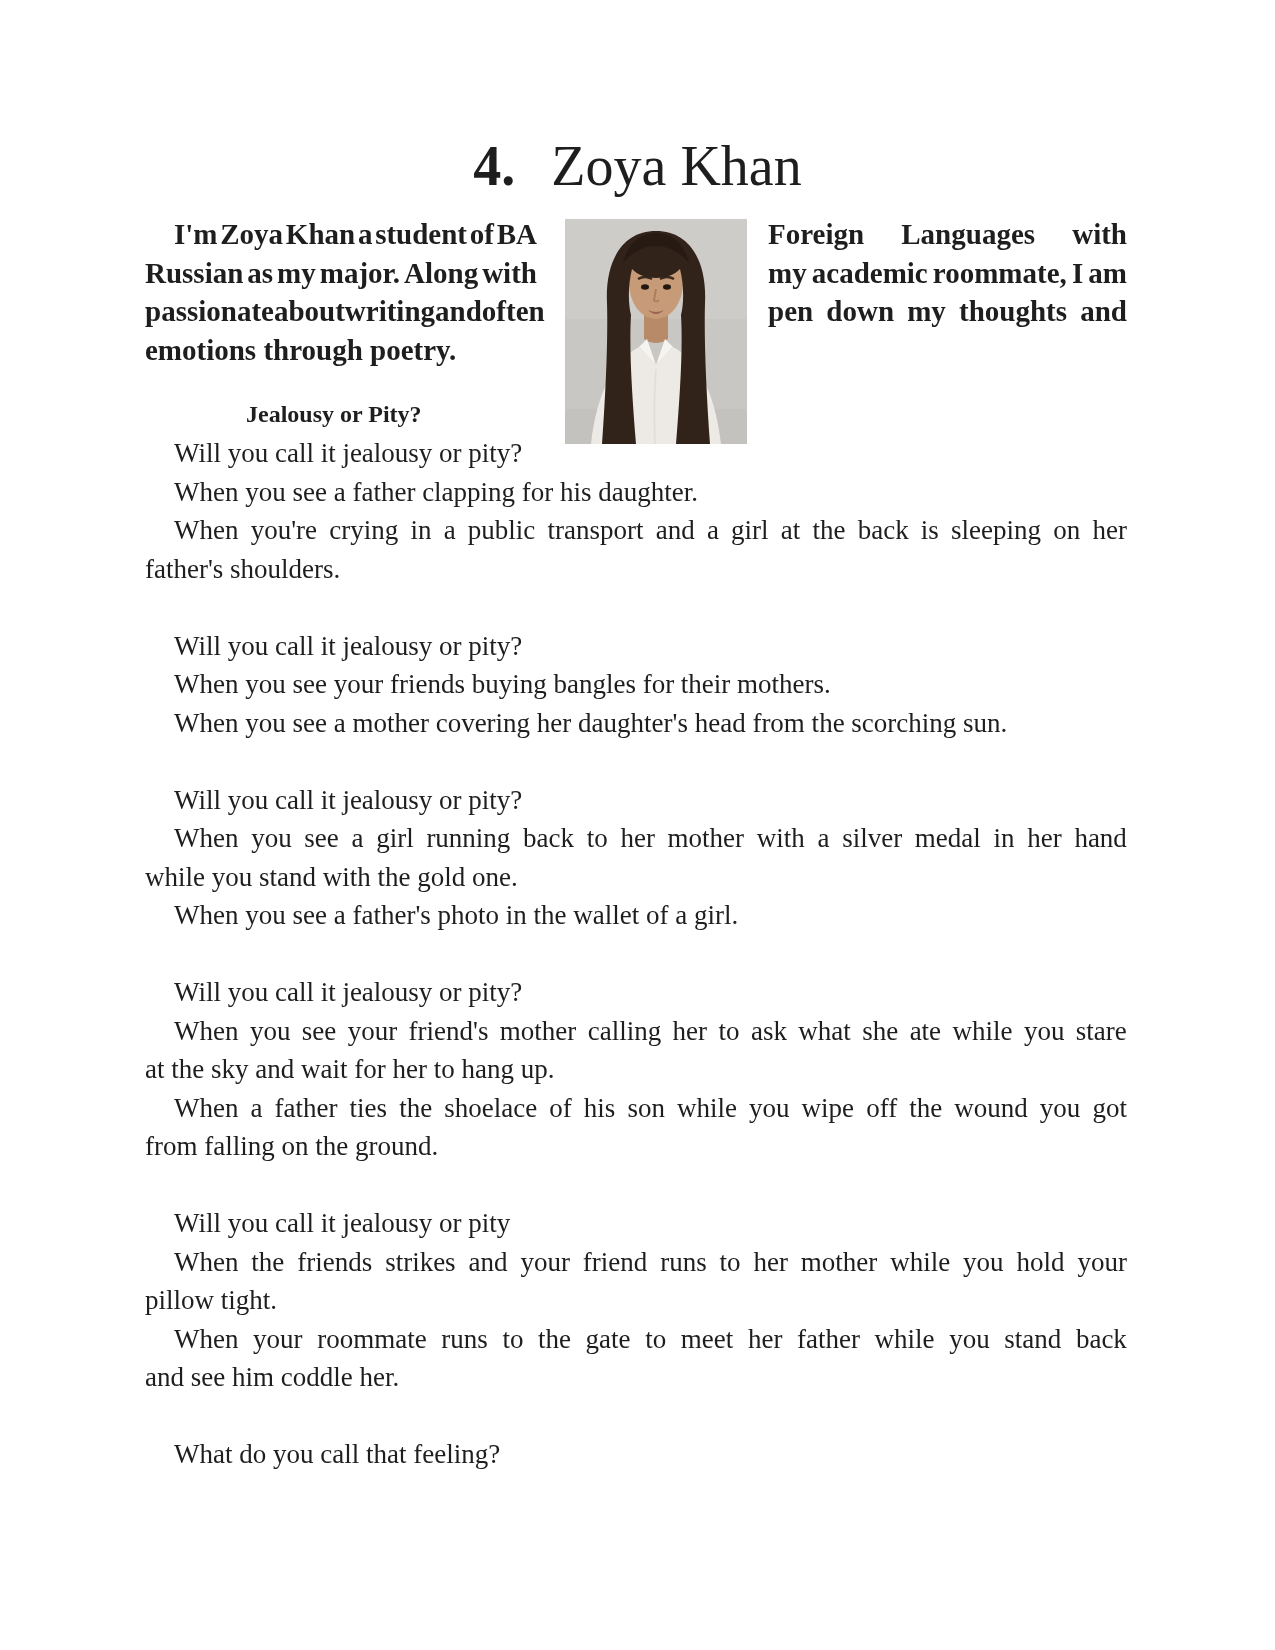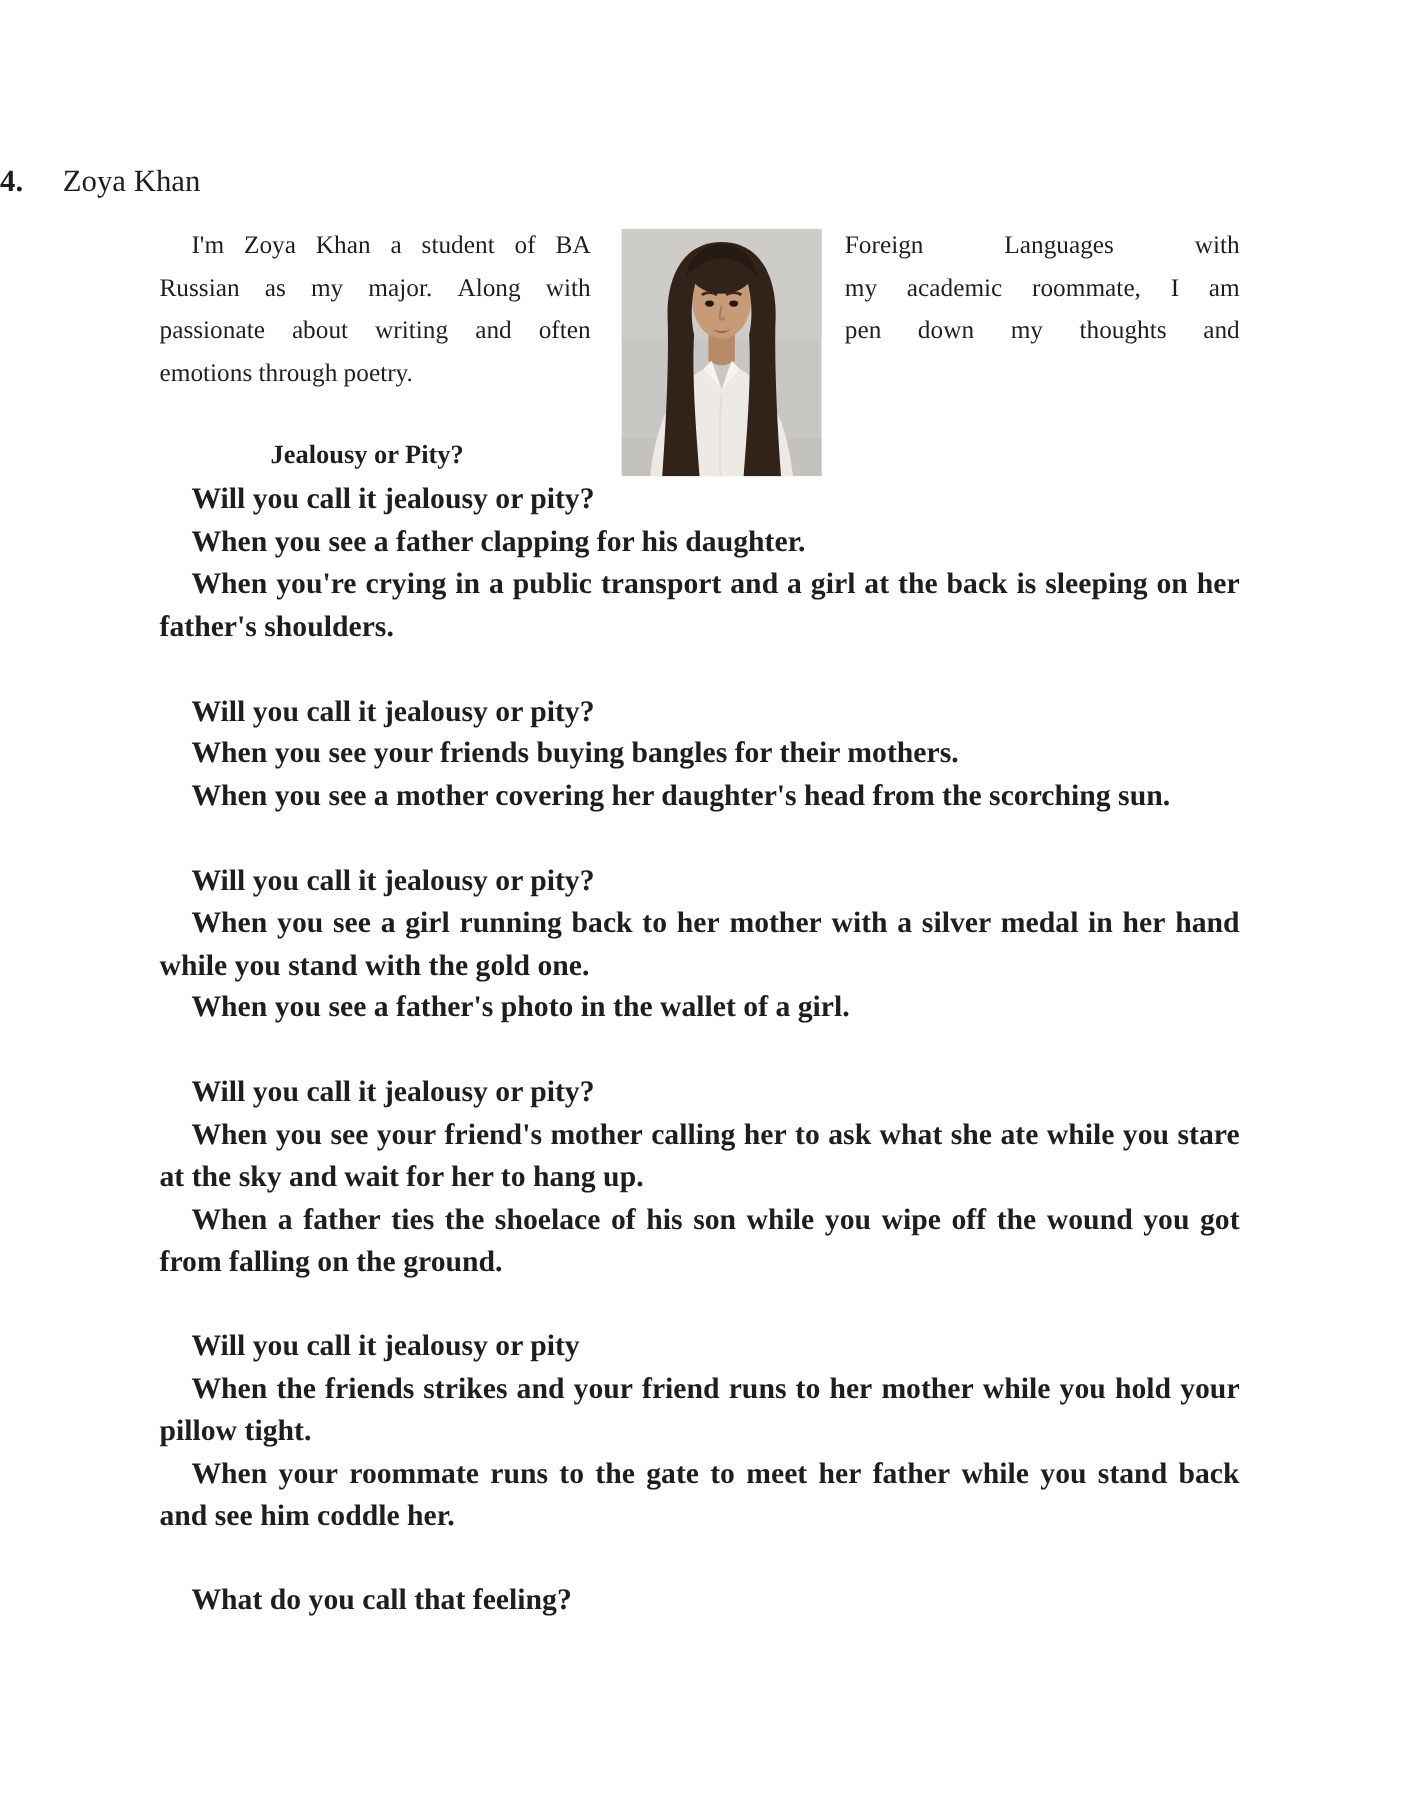--- a/index.html
+++ b/index.html
@@ -3,40 +3,40 @@
 <meta charset="utf-8">
 <style>
   html,body { margin:0; padding:0; background:#ffffff; }
   .page {
     position:relative; width:1275px; height:1650px; background:#ffffff;
     font-family:"Liberation Serif","DejaVu Serif",serif; color:#1e1e1e;
     overflow:hidden;
   }
   .doc-title {
     position:absolute; top:144px; left:0; width:1275px;
-    text-align:left; box-sizing:border-box;
-    font-size:28px; line-height:44px; white-space:nowrap;
+    text-align:center; box-sizing:border-box;
+    font-size:56px; line-height:44px; white-space:nowrap;
   }
   .t-num { font-weight:bold; margin-right:36px; }
   .bio-row {
-    position:absolute; top:204px; left:145px; width:982px;
-    display:flex; align-items:flex-start; font-size:23px;
+    position:absolute; top:215px; left:145px; width:982px;
+    display:flex; align-items:flex-start; font-size:29px;font-weight:bold;
   }
   .bio-left  { width:392px; flex:none; }
   .bio-right { width:359px; flex:none;text-align:right; }
   .photo-wrap { width:182px; height:225px; flex:none; margin:4px 21px 0 28px; }
   .photo-wrap svg { display:block; }
   .line { line-height:38.5px; min-height:38.5px; }
   .line.indent { padding-left:29px; }
   .line.stretch { display:flex; justify-content:space-between; }
   .poem-heading {
     position:absolute; top:395px; left:246px;
     font-size:24px; font-weight:bold; line-height:38px; white-space:nowrap;
   }
-  .poem { position:absolute; top:434px; left:145px; width:982px; font-size:27px;font-weight:bold; }
+  .poem { position:absolute; top:434px; left:145px; width:982px; font-size:27px; }
   .stanza { margin-bottom:38.5px; }
   .stanza:last-child { margin-bottom:0; }
 </style>
 </head>
 <body>
 
 <div class="page">
 
   <div class="doc-title">
     <span class="t-num">4.</span><span class="t-name">Zoya Khan</span>

